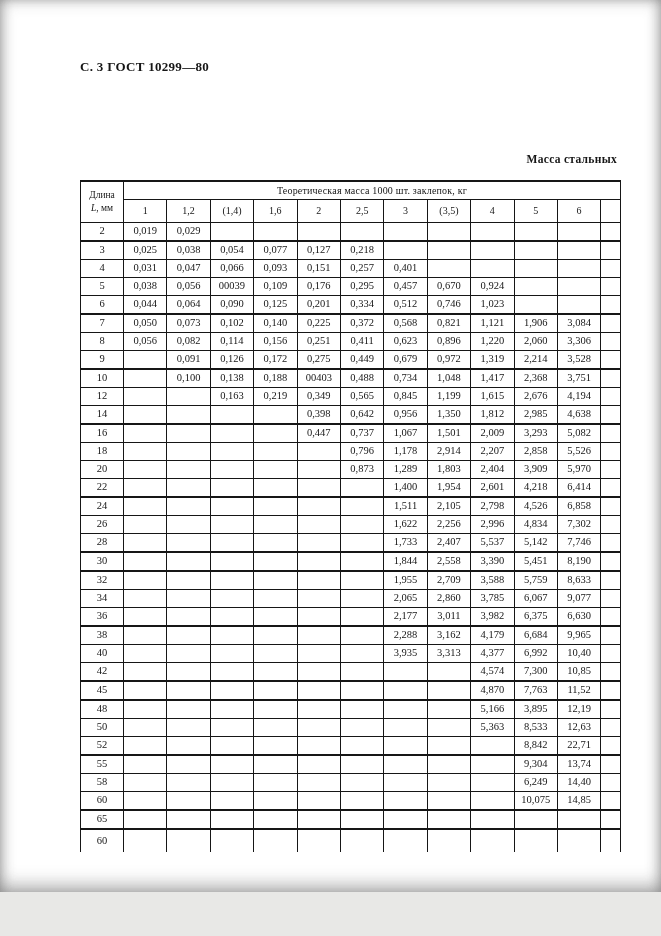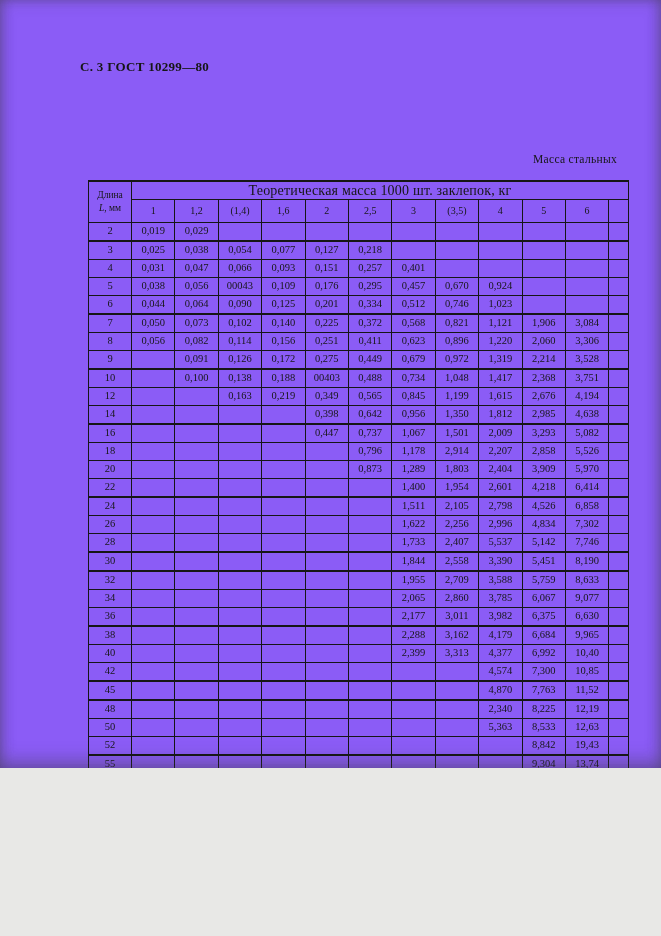--- a/index.html
+++ b/index.html
@@ -1,62 +1,62 @@
 <!DOCTYPE html>
 <html><head>
 <meta charset="utf-8">
 <style>
   html,body{margin:0;padding:0;background:#e8e8e6;}
   .page{
     position:relative;
-    width:661px;height:768px;
-    background:#8b5cf6;
+    width:661px;height:892px;
+    background:#ffffff;
     font-family:"Liberation Serif","DejaVu Serif",serif;
     color:#161616;
     overflow:hidden;
   }
   .page::after{
     content:"";position:absolute;inset:0;pointer-events:none;
     box-shadow:
       inset 0 0 16px rgba(60,60,60,.30),
       inset 0 -14px 18px -6px rgba(60,60,60,.28),
       inset 0 6px 10px -6px rgba(60,60,60,.20),
       inset 10px 0 12px -8px rgba(60,60,60,.22),
       inset -10px 0 12px -8px rgba(60,60,60,.22);
   }
   .doc-header{
     position:absolute;left:80px;top:59px;
     font-weight:bold;font-size:13px;letter-spacing:.3px;
     white-space:nowrap;
   }
   .table-caption{
     position:absolute;top:153px;right:44px;
-    font-weight:normal;font-size:11.5px;letter-spacing:.3px;
+    font-weight:bold;font-size:11.5px;letter-spacing:.3px;
     white-space:nowrap;
     margin-left:16px;
   }
-  .table-wrap{position:absolute;left:88px;top:180px;}
+  .table-wrap{position:absolute;left:80px;top:180px;}
   table.mass{
     border-collapse:collapse;table-layout:fixed;
     width:540px;
     font-size:10.5px;line-height:1;
   }
   table.mass td{
     border:1px solid #161616;
     height:17px;padding:0 1px;
     text-align:center;vertical-align:middle;
     overflow:hidden;white-space:nowrap;
   }
   
   table.mass{border-top:2px solid #161616;}
   table.mass tr:last-child td{border-bottom:none;height:22px;}
   
   td.len-h{font-size:9.5px;height:40px;line-height:1.35;}
   td.span-h{
-    font-size:14px;height:21px;
+    font-size:10px;height:21px;
     text-align:right;padding-right:5px;letter-spacing:.2px;
     border-bottom:1px solid #161616;
   }
   tr.dia-row td{font-size:10px;height:18px;border-bottom:2px solid #161616;}
   
   tr.thick-top td{border-top-width:2px;}
   td.vthick{border-right-width:2px;}
   td.sliver{border-right:1px solid #161616;}
 </style>
 </head>
@@ -151,21 +151,21 @@
             <td></td>
             <td></td>
             <td class="vthick"></td>
             <td></td>
             <td class="sliver"></td>
           </tr>
           <tr>
             <td>5</td>
             <td class="vthick">0,038</td>
             <td>0,056</td>
-            <td>00043</td>
+            <td>00039</td>
             <td class="vthick">0,109</td>
             <td>0,176</td>
             <td>0,295</td>
             <td class="vthick">0,457</td>
             <td>0,670</td>
             <td>0,924</td>
             <td class="vthick"></td>
             <td></td>
             <td class="sliver"></td>
           </tr>
@@ -455,21 +455,21 @@
             <td class="sliver"></td>
           </tr>
           <tr>
             <td>40</td>
             <td class="vthick"></td>
             <td></td>
             <td></td>
             <td class="vthick"></td>
             <td></td>
             <td></td>
-            <td class="vthick">2,399</td>
+            <td class="vthick">3,935</td>
             <td>3,313</td>
             <td>4,377</td>
             <td class="vthick">6,992</td>
             <td>10,40</td>
             <td class="sliver"></td>
           </tr>
           <tr>
             <td>42</td>
             <td class="vthick"></td>
             <td></td>
@@ -502,22 +502,22 @@
           <tr class="thick-top">
             <td>48</td>
             <td class="vthick"></td>
             <td></td>
             <td></td>
             <td class="vthick"></td>
             <td></td>
             <td></td>
             <td class="vthick"></td>
             <td></td>
-            <td>2,340</td>
-            <td class="vthick">8,225</td>
+            <td>5,166</td>
+            <td class="vthick">3,895</td>
             <td>12,19</td>
             <td class="sliver"></td>
           </tr>
           <tr>
             <td>50</td>
             <td class="vthick"></td>
             <td></td>
             <td></td>
             <td class="vthick"></td>
             <td></td>
@@ -534,21 +534,21 @@
             <td class="vthick"></td>
             <td></td>
             <td></td>
             <td class="vthick"></td>
             <td></td>
             <td></td>
             <td class="vthick"></td>
             <td></td>
             <td></td>
             <td class="vthick">8,842</td>
-            <td>19,43</td>
+            <td>22,71</td>
             <td class="sliver"></td>
           </tr>
           <tr class="thick-top">
             <td>55</td>
             <td class="vthick"></td>
             <td></td>
             <td></td>
             <td class="vthick"></td>
             <td></td>
             <td></td>

